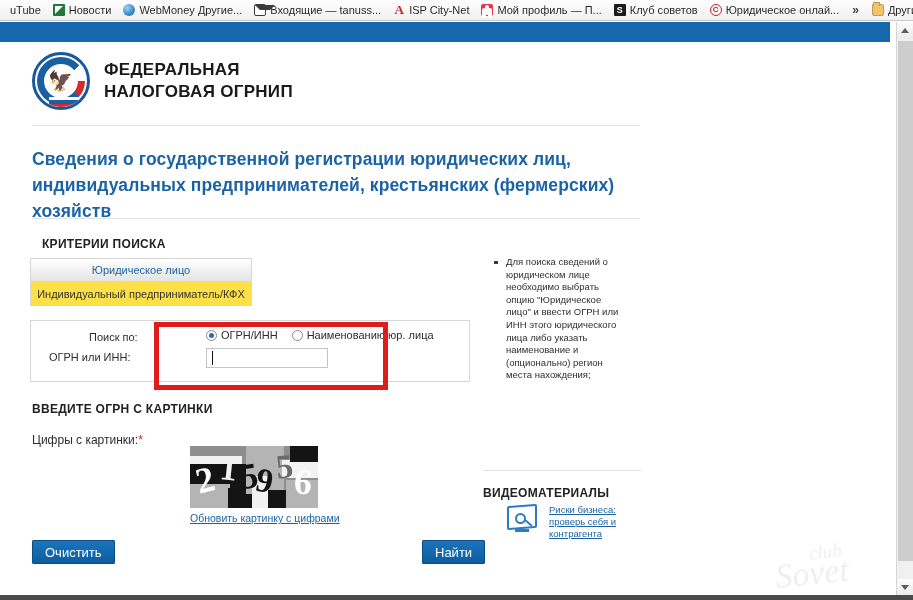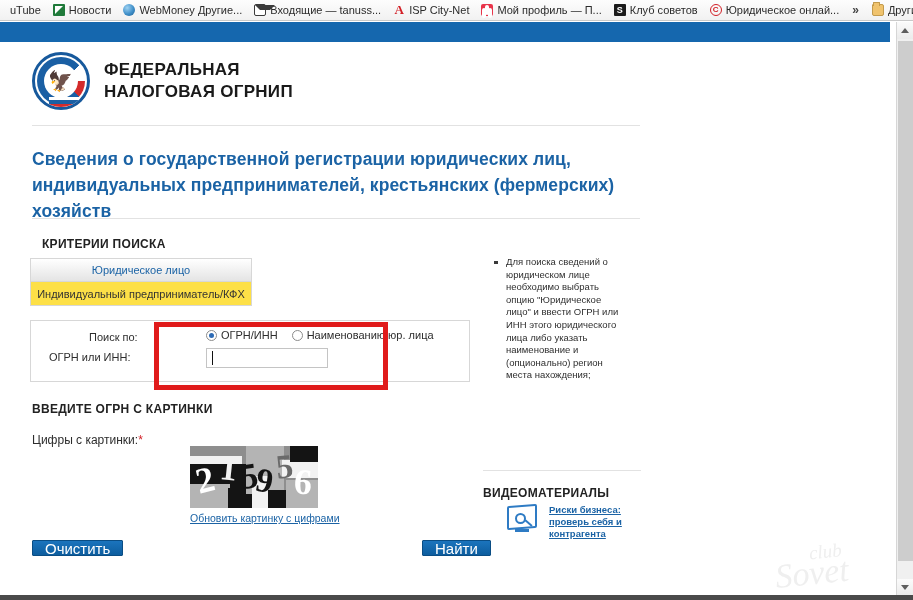--- a/index.html
+++ b/index.html
@@ -275,22 +275,22 @@
     font-size: 10.5px; color: #1b63a5;
     text-decoration: underline;
   }
 
   
   .btn {
     position: absolute;
     background: linear-gradient(#1b74bd, #0d5d9e);
     border: 1px solid #0a4d84;
     color: #ffffff;
-    font-size: 15px;
-    height: 16px;
+    font-size: 13px;
+    height: 24px;
     padding: 0 12px;
     display: flex; align-items: center; justify-content: center;
     border-radius: 1px;
     cursor: pointer;
   }
   #btn-clear { left: 32px; top: 498px; }
   #btn-search { left: 422px; top: 498px; }
 
   
   #right-col {
@@ -330,21 +330,21 @@
   #video-icon .mag {
     position: absolute; left: 10px; top: 9px; width: 11px; height: 11px;
     border: 2px solid #2e7bc4; border-radius: 50%;
   }
   #video-icon .mag-h {
     position: absolute; left: 19px; top: 18px; width: 9px; height: 2px;
     background: #2e7bc4; transform: rotate(40deg);
   }
   #video-link {
     font-size: 9.5px; line-height: 12px; color: #1b63a5;
-    text-decoration: underline; width: 80px; font-weight: bold;
+    text-decoration: underline; width: 80px;
   }
 
   
   #watermark {
     position: absolute; left: 775px; top: 498px;
     width: 118px; height: 62px;
     color: #efefef;
     font-family: "Liberation Serif", serif;
     font-style: italic;
     pointer-events: none;

